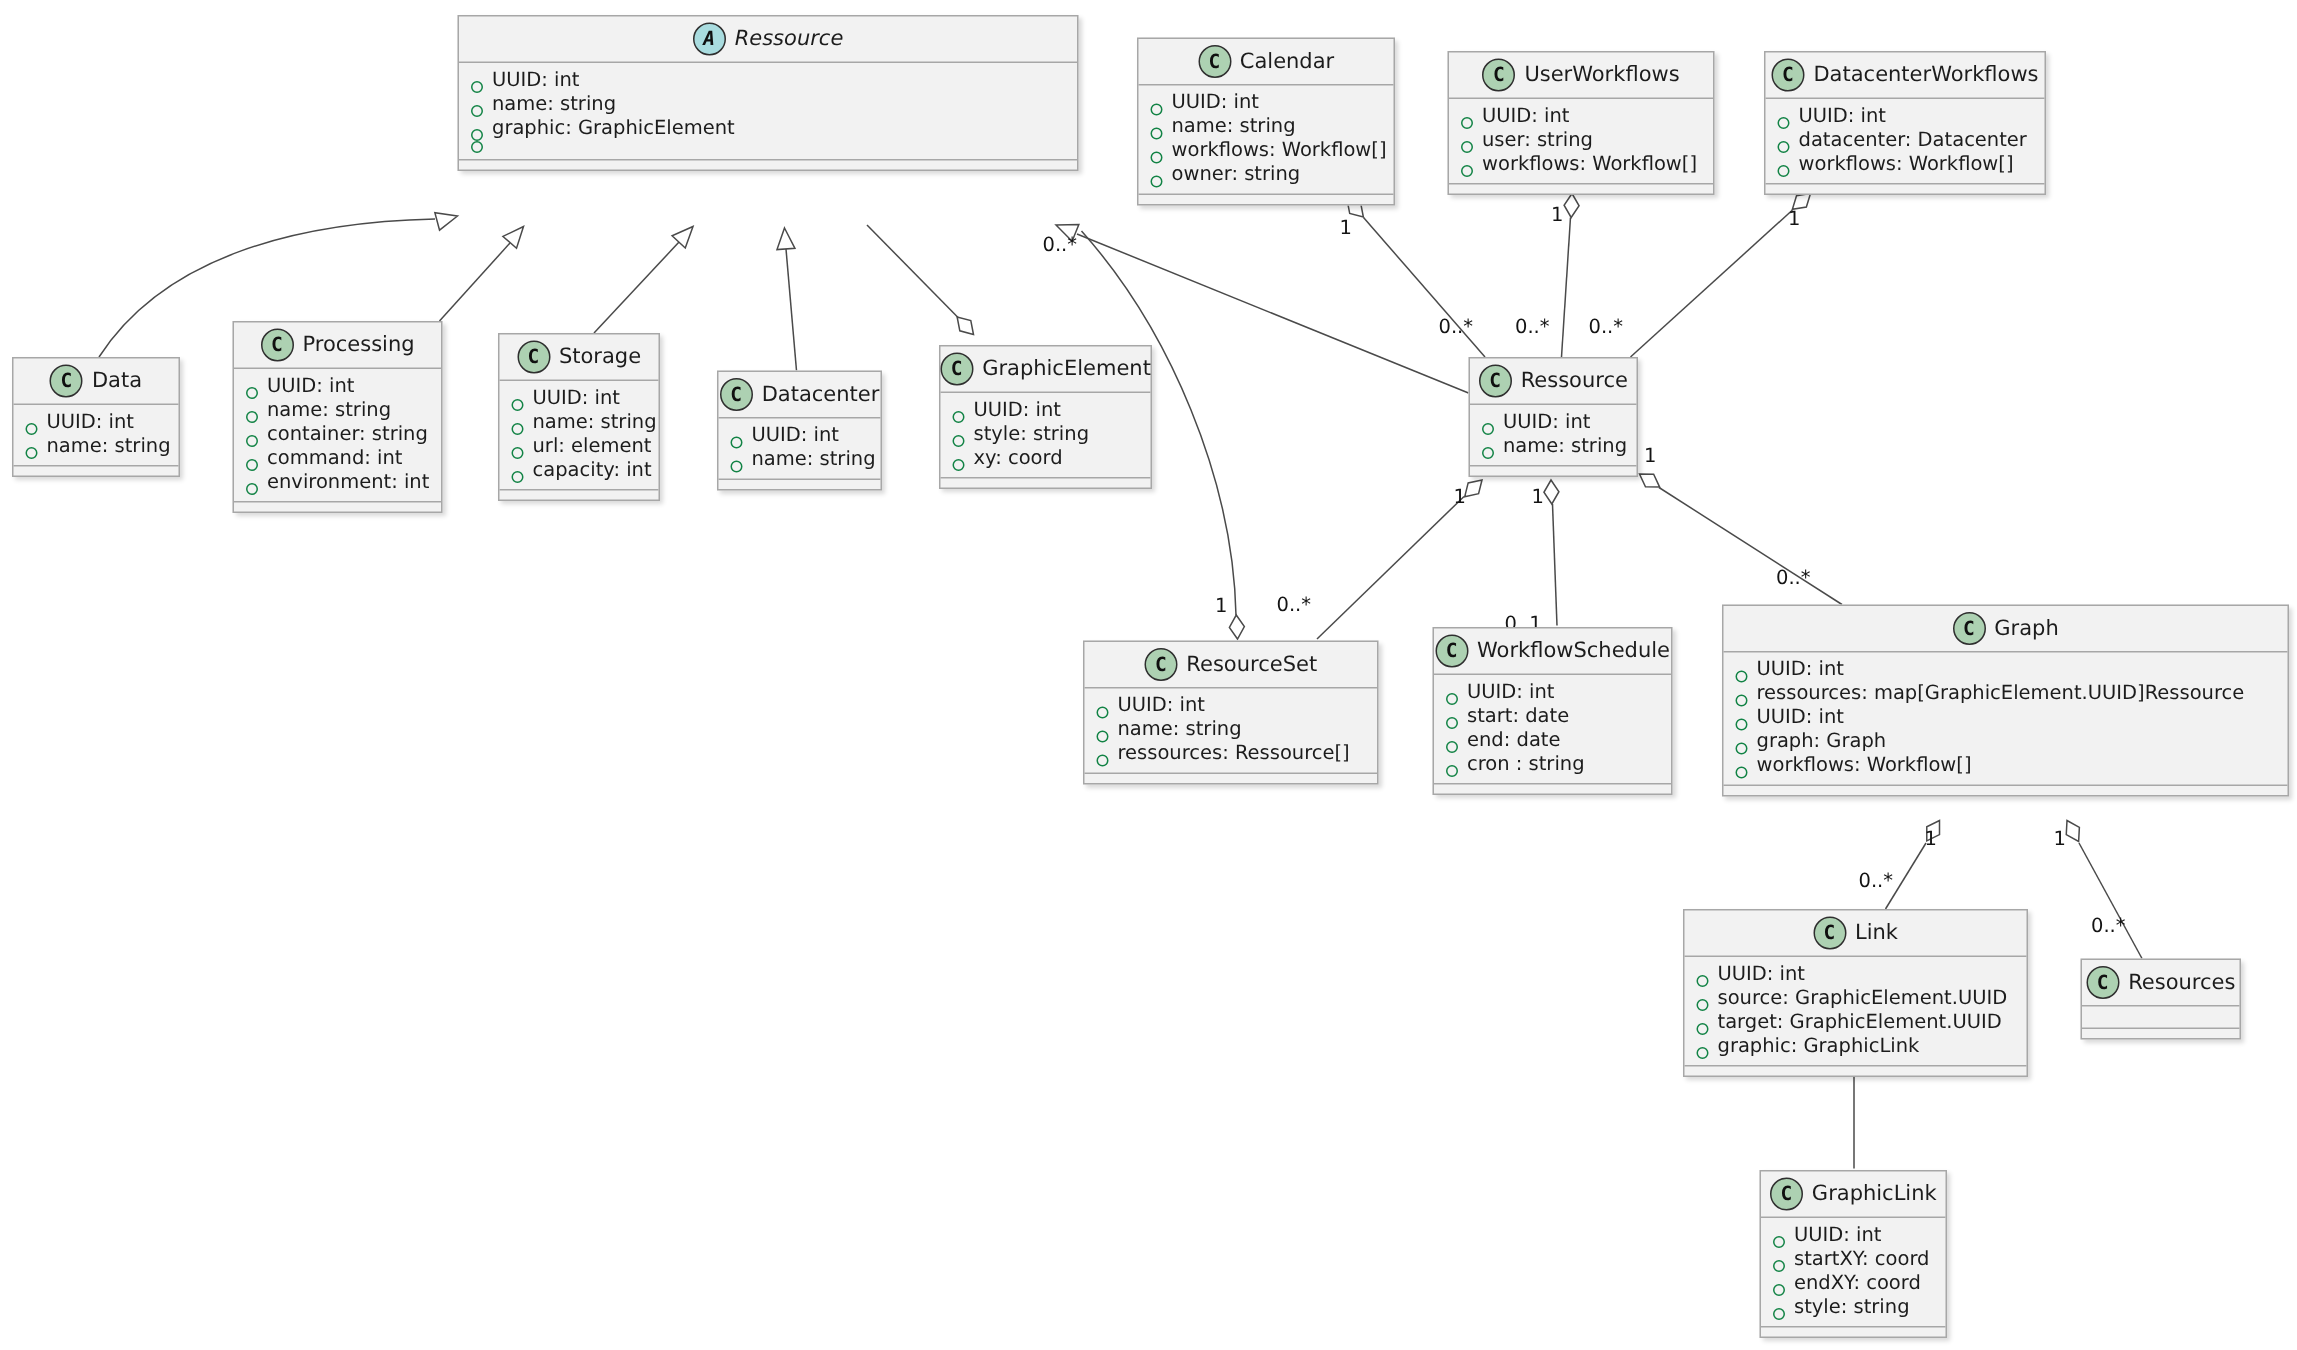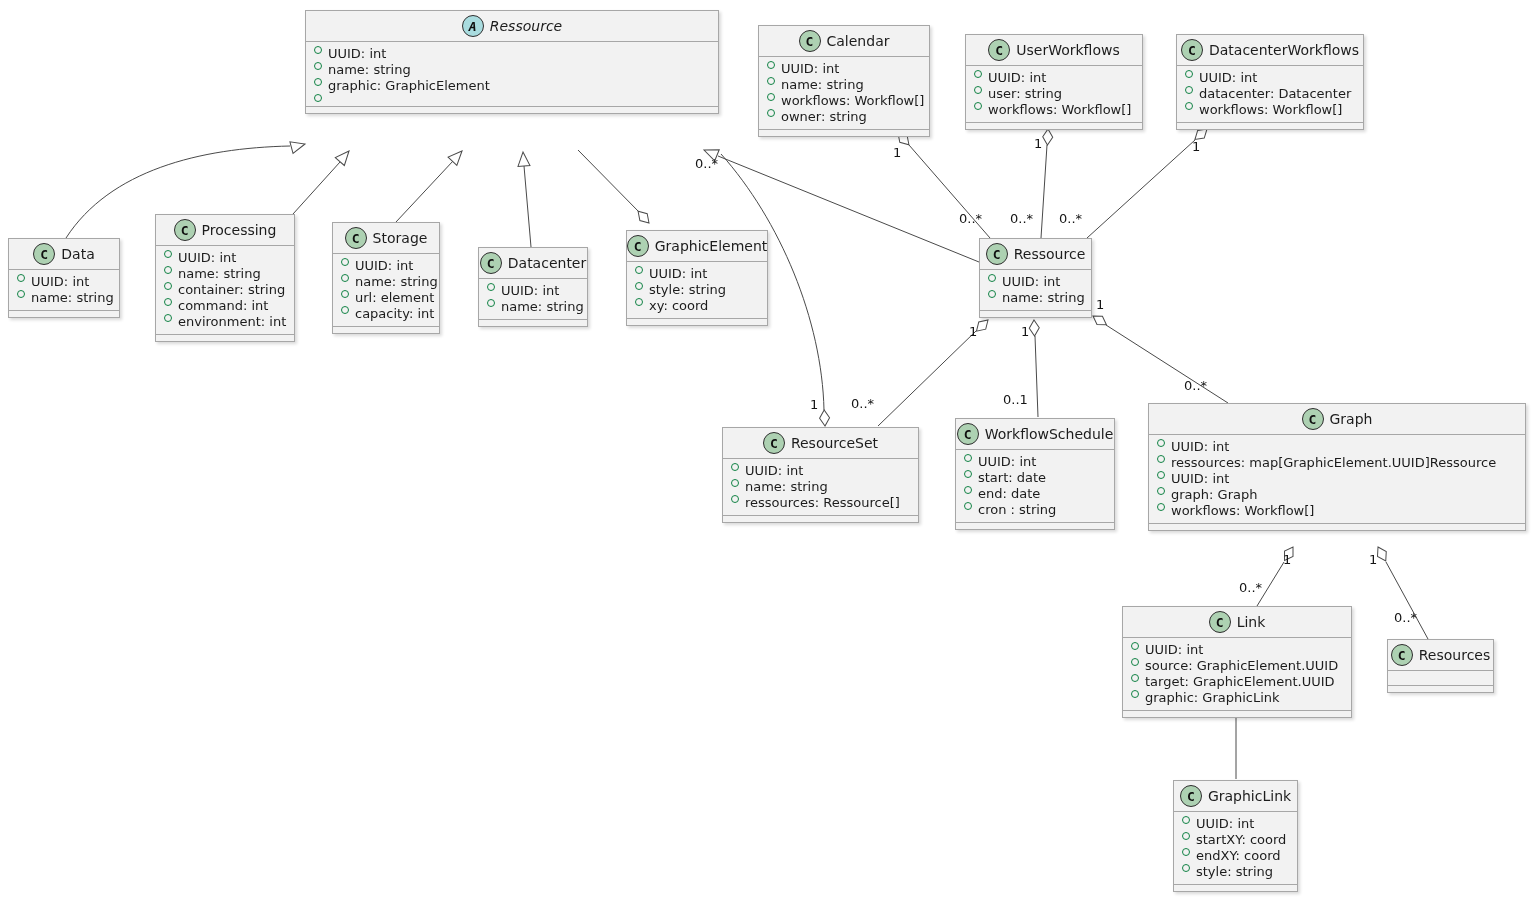--- a/index.html
+++ b/index.html
@@ -32,21 +32,21 @@
   .icon{
     width:20px;height:20px;border-radius:50%;border:1px solid #2F2F2F;
     display:inline-flex;align-items:center;justify-content:center;flex:0 0 auto;
     font-family:"DejaVu Sans Mono","Liberation Mono",monospace;
     font-weight:bold;font-size:13px;color:#101010;
   }
   .class-icon{background:var(--class-icon-bg);}
   .abstract-icon{background:var(--abstract-icon-bg);font-style:italic;}
   .uml-attrs{border-top:1px solid var(--box-border);padding:4px 0;min-height:6px;}
   .attr{
-    display:flex;align-items:flex-start;gap:6px;padding:0 8px;line-height:16px;
+    display:flex;align-items:flex-end;gap:6px;padding:0 8px;line-height:16px;
     font-size:13px;white-space:nowrap;
   }
   .vis{
     width:6px;height:6px;border-radius:50%;border:1px solid var(--field-circle);
     background:transparent;flex:0 0 auto;
   }
   .uml-methods{border-top:1px solid var(--box-border);height:6px;}
   .mult{
     position:absolute;font-size:13px;color:#141414;line-height:13px;white-space:nowrap;
   }
@@ -110,21 +110,21 @@
   <span class="mult" style="left:810px;top:398px;">1</span>
   <span class="mult" style="left:893px;top:146px;">1</span>
   <span class="mult" style="left:959px;top:212px;">0..*</span>
   <span class="mult" style="left:1034px;top:137px;">1</span>
   <span class="mult" style="left:1010px;top:212px;">0..*</span>
   <span class="mult" style="left:1192px;top:140px;">1</span>
   <span class="mult" style="left:1059px;top:212px;">0..*</span>
   <span class="mult" style="left:969px;top:325px;">1</span>
   <span class="mult" style="left:851px;top:397px;">0..*</span>
   <span class="mult" style="left:1021px;top:325px;">1</span>
-  <span class="mult" style="left:1003px;top:393px;">0..1</span>
+  <span class="mult" style="left:1003px;top:410px;">0..1</span>
   <span class="mult" style="left:1096px;top:298px;">1</span>
   <span class="mult" style="left:1184px;top:379px;">0..*</span>
   <span class="mult" style="left:1283px;top:553px;">1</span>
   <span class="mult" style="left:1239px;top:581px;">0..*</span>
   <span class="mult" style="left:1369px;top:553px;">1</span>
   <span class="mult" style="left:1394px;top:611px;">0..*</span>
 
   <div class="uml-class abstract" style="left:305px;top:10px;width:414px;">
     <div class="uml-title">
       <span class="icon abstract-icon">A</span>

